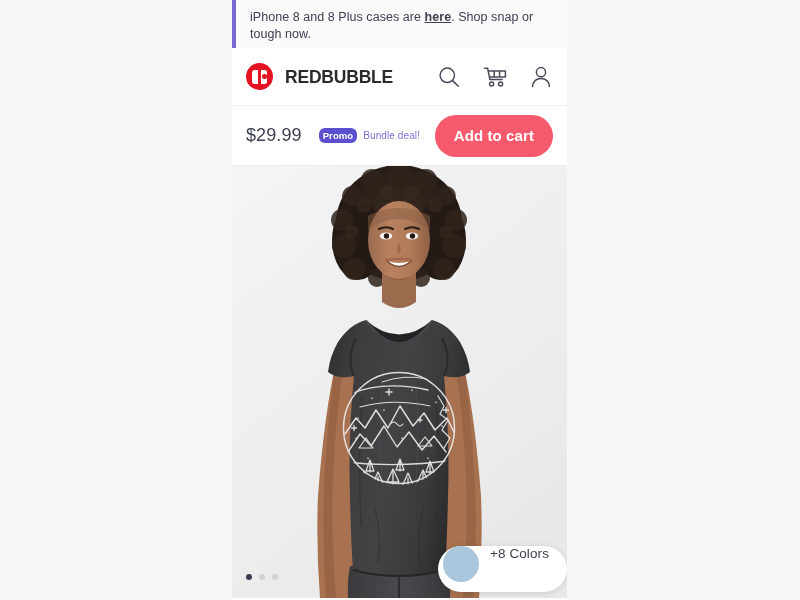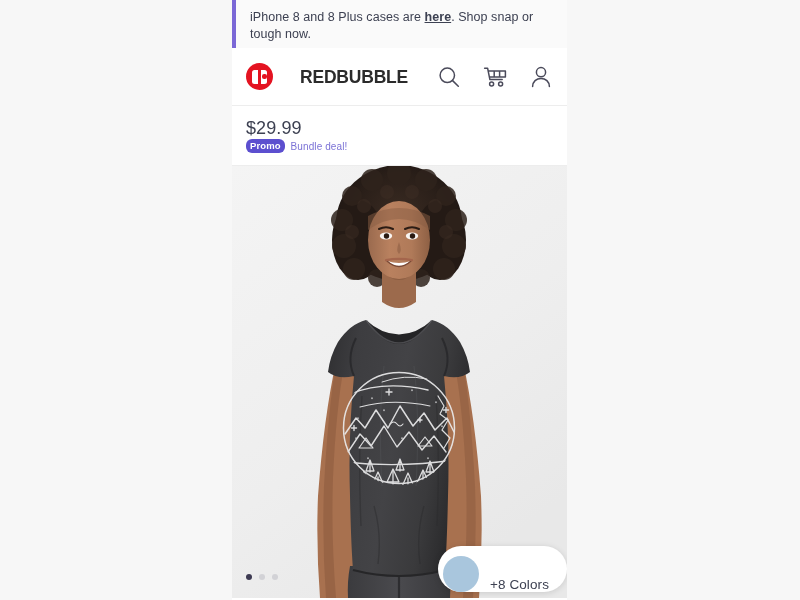--- a/index.html
+++ b/index.html
@@ -54,21 +54,21 @@
     background: #ffffff;
     display: flex;
     align-items: center;
     padding: 0 14px 0 14px;
     box-sizing: border-box;
     border-bottom: 1px solid #ededed;
   }
   #brand-lockup {
     display: flex;
     align-items: center;
-    gap: 27px;
+    gap: 12px;
     cursor: pointer;
   }
   #logo-mark {
     width: 27px;
     height: 27px;
     border-radius: 50%;
     background: #e41321;
     position: relative;
     flex: none;
   }
@@ -125,22 +125,22 @@
     height: 60px;
     background: #ffffff;
     display: flex;
     align-items: center;
     padding: 0 14px 0 14px;
     box-sizing: border-box;
     border-bottom: 1px solid #ededed;
   }
   #price-block {
     display: flex;
-    flex-direction: column;
-    gap: 0;
+    flex-direction: row;
+    gap: 17px;
   }
   #product-price {
     font-size: 18px;
     color: #3d4152;
     letter-spacing: 0.1px;
   }
   #promo-row {
     display: flex;
     align-items: center;
     gap: 6px;
@@ -211,21 +211,21 @@
 
   
   #color-picker-pill {
     position: absolute;
     right: 0px;
     bottom: 6px;
     height: 46px;
     background: #ffffff;
     border-radius: 23px;
     display: flex;
-    align-items: flex-end;
+    align-items: flex-start;
     padding: 0 18px 0 5px;
     gap: 11px;
     box-shadow: 0 1px 6px rgba(0,0,0,0.13);
     cursor: pointer;
     z-index: 6;
   }
   #color-swatch {
     width: 36px;
     height: 36px;
     border-radius: 50%;
@@ -292,20 +292,21 @@
   </div>
 
   <div id="price-bar">
     <div id="price-block">
       <div id="product-price">$29.99</div>
       <div id="promo-row">
         <span id="promo-badge">Promo</span>
         <span id="promo-label">Bundle deal!</span>
       </div>
     </div>
+    <button id="add-to-cart-button">Add to cart</button>
   </div>
 
   <div id="product-photo">
 
     <svg id="model-figure" viewBox="0 0 335 432" preserveAspectRatio="xMidYMid slice">
       <defs>
         <linearGradient id="bgGrad" x1="0" y1="0" x2="0.6" y2="1">
           <stop offset="0%" stop-color="#f4f4f4"></stop>
           <stop offset="60%" stop-color="#eeeeee"></stop>
           <stop offset="100%" stop-color="#e8e8e8"></stop>

